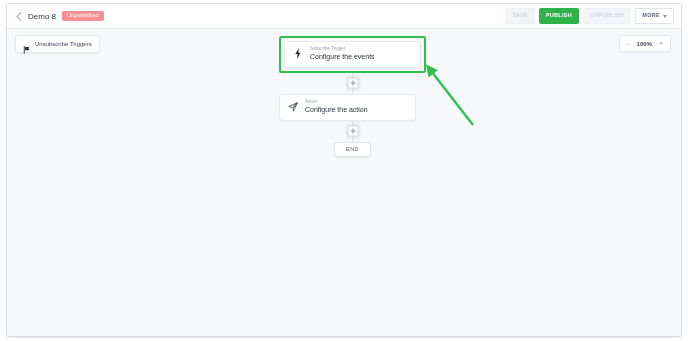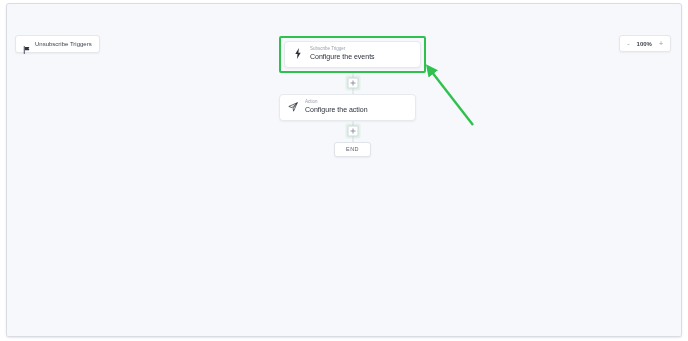--- a/index.html
+++ b/index.html
@@ -314,20 +314,44 @@
     width: 80px;
     height: 80px;
     pointer-events: none;
   }
 </style>
 </head>
 <body>
 
 <div class="app-frame">
 
+  <div class="header">
+
+    <div class="back-icon">
+      <svg width="6" height="9" viewBox="0 0 6 9" fill="none">
+        <path d="M4.6 0.7L1 4.5l3.6 3.8" stroke="#6b7280" stroke-width="0.9" stroke-linecap="round" stroke-linejoin="round"></path>
+      </svg>
+    </div>
+
+    <div class="doc-title">Demo 8</div>
+
+    <div class="status-badge">Unpublished</div>
+
+    <div class="header-spacer"></div>
+
+    <div class="hdr-actions">
+      <div class="btn btn-disabled">SAVE</div>
+      <div class="btn btn-primary">PUBLISH</div>
+      <div class="btn btn-disabled">UNPUBLISH</div>
+      <div class="btn btn-more">
+        <span>MORE</span>
+        <span class="caret"></span>
+      </div>
+    </div>
+  </div>
 
   <div class="canvas">
 
     <div class="left-pill">
       <span class="pill-icon">
         <svg width="8" height="8" viewBox="0 0 10 10" fill="none">
           <path d="M1.6 0.6v8.8" stroke="#2f3440" stroke-width="1.1" stroke-linecap="round"></path>
           <path d="M2.4 1.1h5.0c0.5 0 0.7 0.4 0.4 0.8L6.9 3.2l0.9 1.3c0.3 0.4 0.1 0.8-0.4 0.8H2.4z" fill="#2f3440"></path>
         </svg>
       </span>

